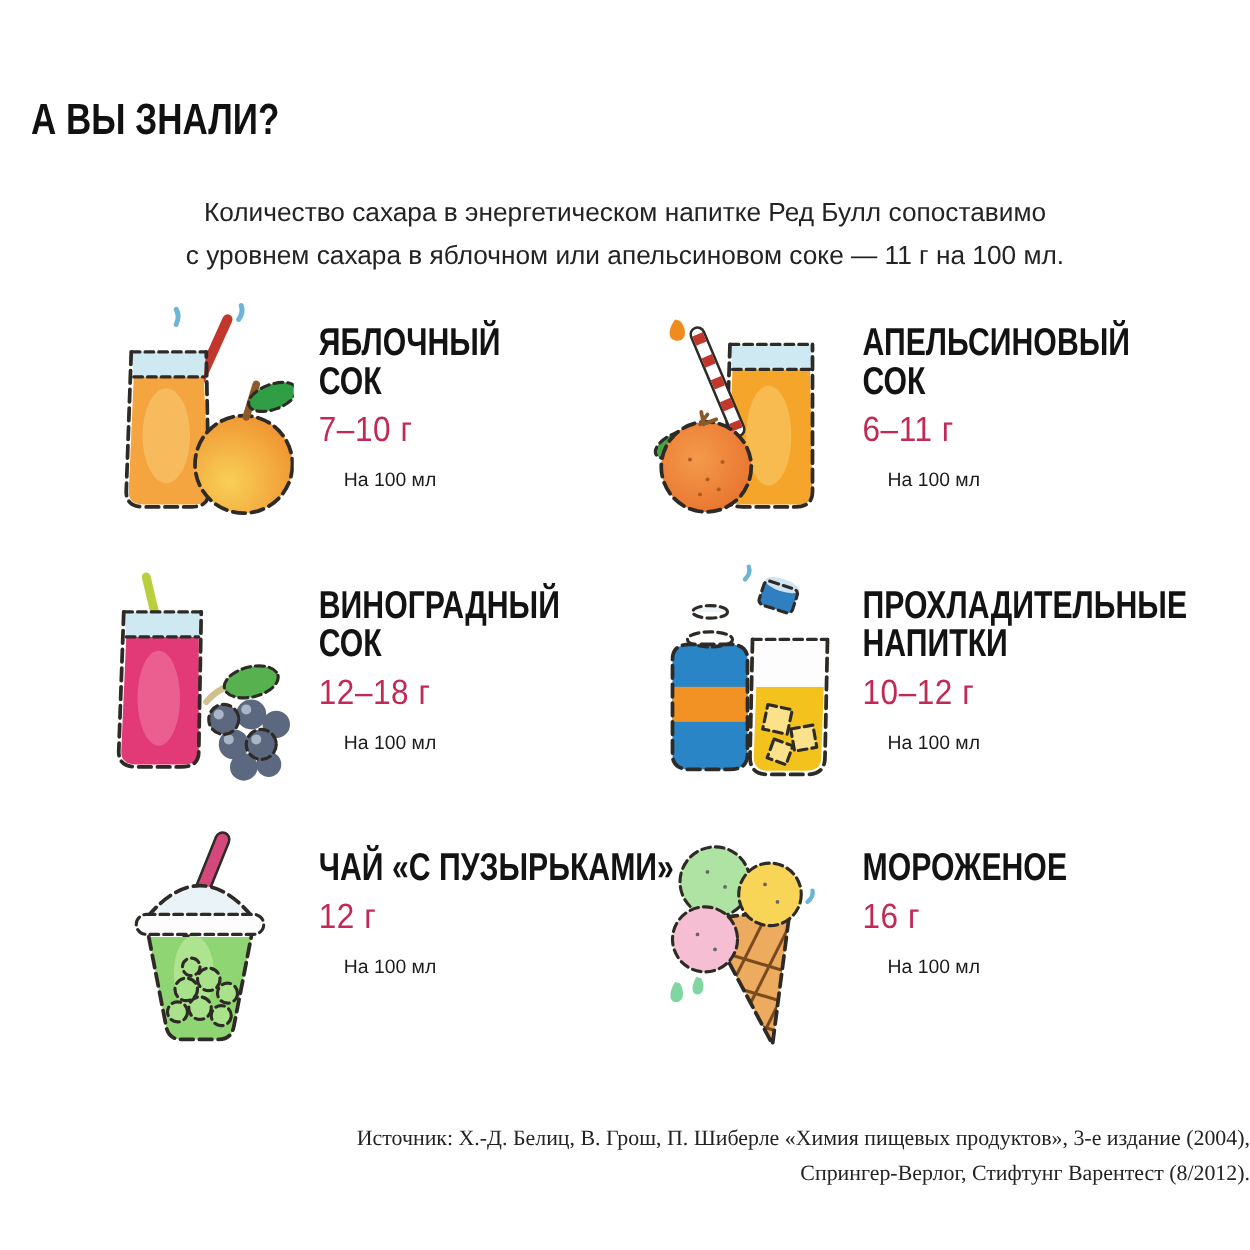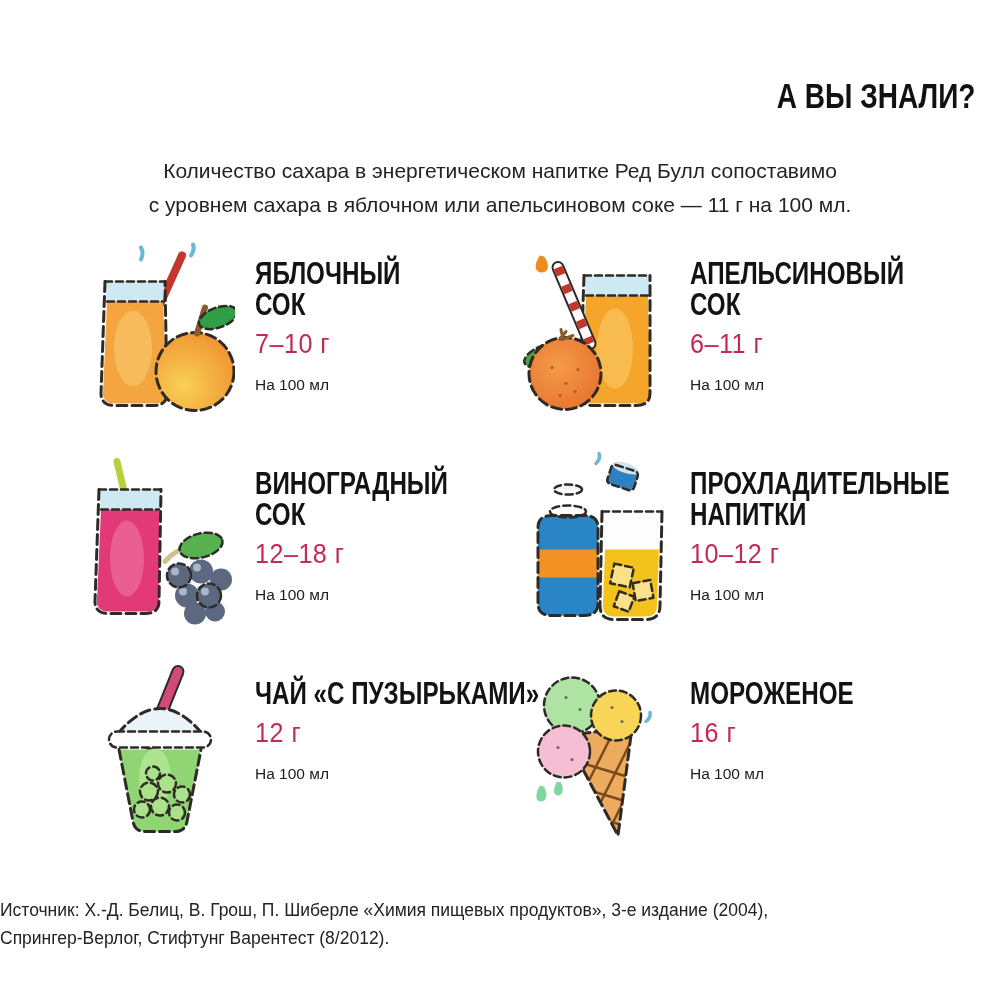--- a/index.html
+++ b/index.html
@@ -5,21 +5,21 @@
   html,body{margin:0;padding:0;}
   body{
     width:1000px;height:1000px;background:#ffffff;
     font-family:"Liberation Sans", sans-serif;color:#1b1b1b;
     position:relative;overflow:hidden;
   }
   .page{position:absolute;inset:0;}
   
   .title{
     position:absolute;top:76px;left:0;width:100%;
-    text-align:right;font-weight:700;font-size:35px;color:#111;
+    text-align:left;font-weight:700;font-size:35px;color:#111;
     letter-spacing:0px;
   }
   .title span{display:inline-block;transform:scaleX(0.8);transform-origin:center;}
   .intro{
     position:absolute;top:154px;left:0;width:100%;
     text-align:center;font-size:21px;line-height:1.62;color:#232323;
   }
   
   .grid{
     position:absolute;top:240px;left:85px;right:40px;
@@ -32,25 +32,25 @@
   .txt{padding-top:18px;min-width:0;}
   .h{
     font-weight:700;font-size:31px;line-height:1.0;color:#131313;
     transform:scaleX(0.78);transform-origin:left top;white-space:nowrap;
   }
   .h span{display:block;}
   .val{
     font-size:28px;margin-top:8px;letter-spacing:0.5px;
     transform:scaleX(0.9);transform-origin:left top;white-space:nowrap;
   }
-  .per{font-size:15.5px;margin-top:16px;color:#1c1c1c;}
+  .per{font-size:15.5px;margin-top:16px;color:#1c1c1c;margin-left:20px;}
   
   .source{
     position:absolute;top:896px;left:0;width:100%;
-    text-align:left;font-size:17.5px;line-height:1.6;color:#232323;
+    text-align:right;font-size:17.5px;line-height:1.6;color:#232323;font-family:Liberation Serif, serif;
   }
   
   .sk{stroke:#2e2a26;stroke-width:3;fill:none;stroke-linecap:round;
       stroke-linejoin:round;stroke-dasharray:10 5;}
   .sk2{stroke:#2e2a26;stroke-width:2.5;fill:none;stroke-linecap:round;
       stroke-linejoin:round;stroke-dasharray:7 4;}
 </style>
 </head>
 <body>
 

